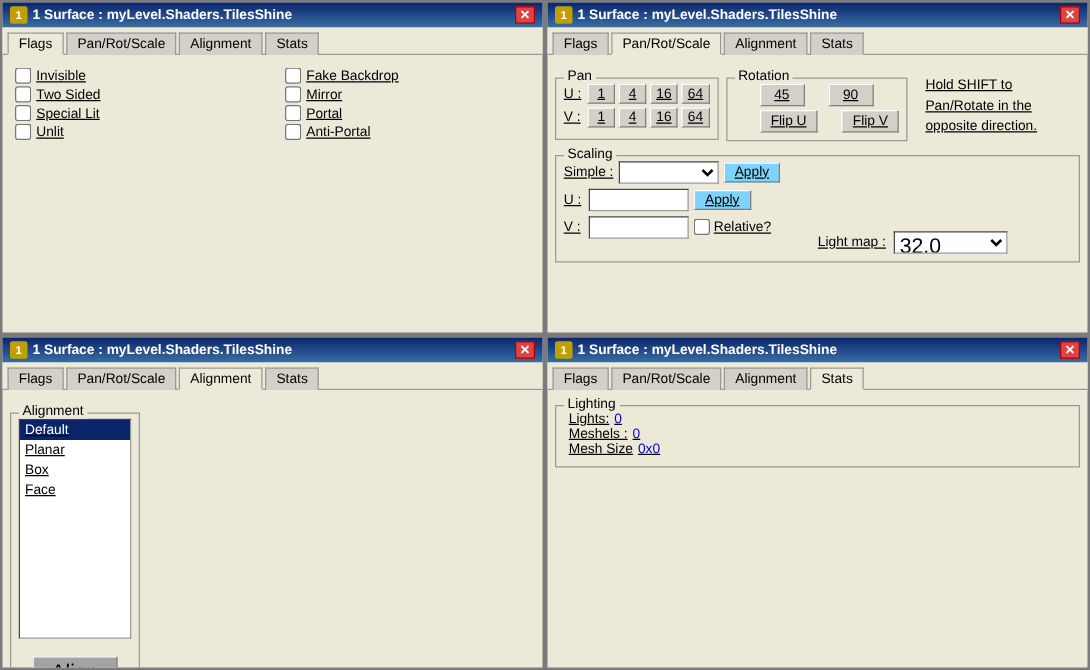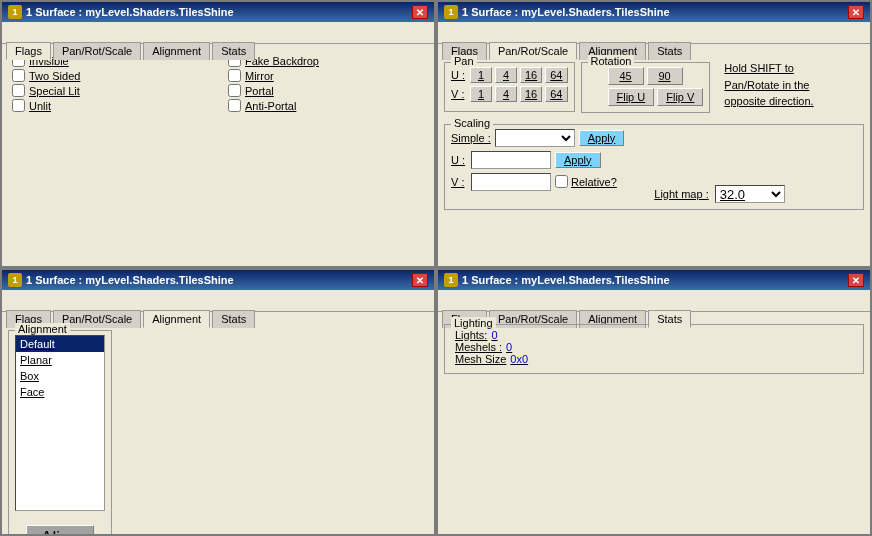--- a/index.html
+++ b/index.html
@@ -84,21 +84,21 @@
 
     .tab {
       padding: 2px 8px;
       border: 1px solid #999;
       border-bottom: none;
       background: #d4d0c8;
       cursor: pointer;
       font-size: 11px;
       color: #000;
       position: relative;
-      top: 17px;
+      top: 1px;
     }
 
     .tab.active {
       background: #ece9d8;
       border-bottom: 1px solid #ece9d8;
       z-index: 1;
     }
 
     .panel-content {
       padding: 6px;
@@ -149,21 +149,21 @@
       background: #d4d0c8;
       border: 1px solid #808080;
       border-top-color: #fff;
       border-left-color: #fff;
       cursor: pointer;
       min-width: 22px;
     }
 
     .rotation-row {
       display: flex;
-      gap: 3px;
+      gap: 19px;
       padding-left: 20px;
     }
 
     .rot-btn {
       padding: 2px 8px;
       font-size: 11px;
       background: #d4d0c8;
       border: 1px solid #808080;
       border-top-color: #fff;
       border-left-color: #fff;
@@ -218,25 +218,25 @@
     }
 
     .lightmap-section {
       display: flex;
       align-items: center;
       gap: 6px;
       margin-top: 56px;
     }
 
     .lightmap-dropdown {
-      width: 70px;
+      width: 91px;
       height: 18px;
       border: 1px inset #999;
       background: white;
-      font-size: 13px;
+      font-size: 17px;
     }
 
     .alignment-list {
       width: 90px;
       border: 1px inset #999;
       background: white;
       height: 176px;
       overflow-y: auto;
     }
 

